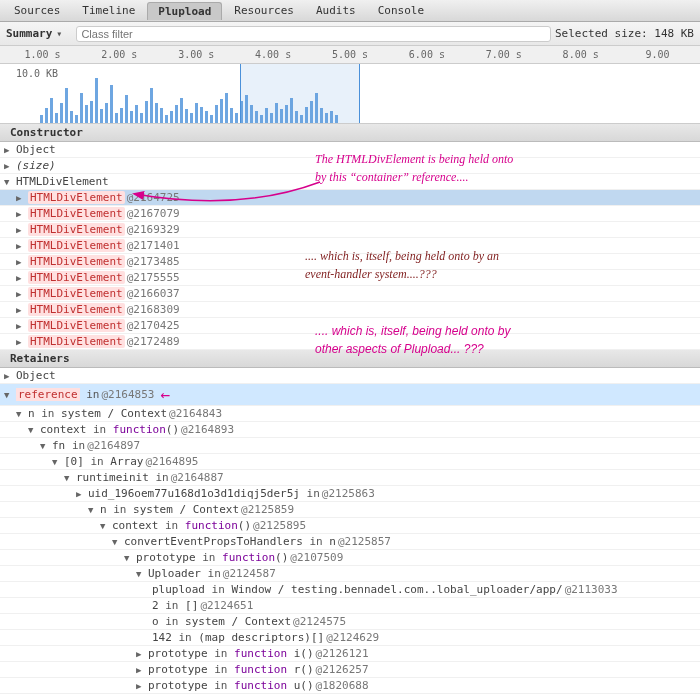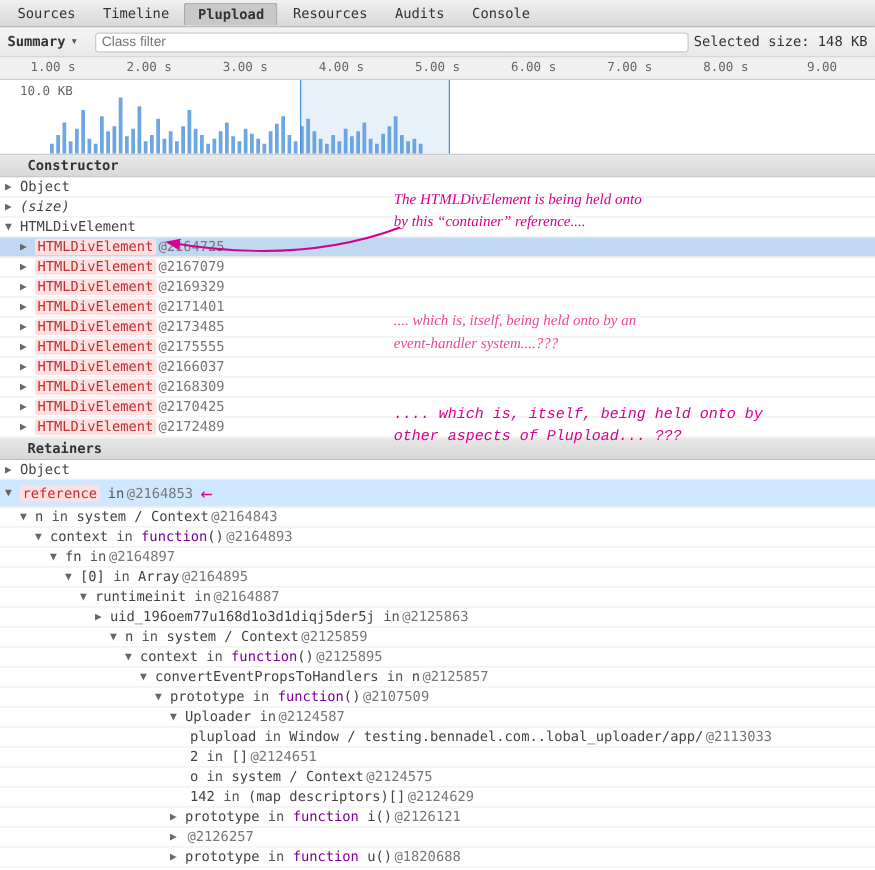--- a/index.html
+++ b/index.html
@@ -122,21 +122,21 @@
       height: 100%;
       background: rgba(100, 160, 220, 0.15);
       border-left: 1px solid #4a90d9;
       border-right: 1px solid #4a90d9;
     }
 
     
     .section-header {
       background: linear-gradient(to bottom, #e8e8e8, #d8d8d8);
       border-bottom: 1px solid #bbb;
-      padding: 2px 22px;
+      padding: 2px 10px;
       font-size: 11px;
       font-weight: bold;
       color: #333;
     }
 
     
     .tree-view {
       background: #fff;
     }
     .tree-row {
@@ -383,25 +383,25 @@
       <marker id="arrow3" markerWidth="8" markerHeight="8" refX="6" refY="3" orient="auto">
         <path d="M0,0 L0,6 L8,3 z" fill="#d6008c"></path>
       </marker>
     </defs>
   </svg>
 
   <div style="position:absolute;top:8px;left:315px;color:#d6008c;font-family:Georgia,serif;font-size:12px;font-style:italic;line-height:1.5;pointer-events:none;width:360px;">
     <span>The HTMLDivElement is being held onto</span><br>
     <span>by this “container” reference....</span>
   </div>
-  <div style="position:absolute;top:105px;left:315px;color:#ec4899;font-family:Georgia,serif;font-size:12px;font-style:italic;line-height:1.5;pointer-events:none;width:370px;">
+  <div style="position:absolute;top:105px;left:305px;color:#7f1d1d;font-family:Georgia,serif;font-size:12px;font-style:italic;line-height:1.5;pointer-events:none;width:370px;">
     <span>.... which is, itself, being held onto by an</span><br>
     <span>event-handler system....???</span>
   </div>
-  <div style="position:absolute;top:180px;left:315px;color:#d6008c;font-family:Liberation Mono, monospace;font-size:12px;font-style:italic;line-height:1.5;pointer-events:none;width:360px;">
+  <div style="position:absolute;top:180px;left:315px;color:#d6008c;font-family:Liberation Sans, sans-serif;font-size:12px;font-style:italic;line-height:1.5;pointer-events:none;width:360px;">
     <span>.... which is, itself, being held onto by</span><br>
     <span>other aspects of Plupload... ???</span>
   </div>
 </div>
 
 <div class="section-header">Retainers</div>
 
 <div class="tree-view retainers-tree">
 
   <div class="tree-row">
@@ -526,20 +526,21 @@
   <div class="tree-row">
     <span class="tree-indent" style="width:136px"></span>
     <span class="tree-arrow">▶</span>
     <span class="tree-label">prototype <span class="in-kw">in</span> <span class="function-kw">function</span> i()</span>
     <span class="address"> @2126121</span>
   </div>
 
   <div class="tree-row">
     <span class="tree-indent" style="width:136px"></span>
     <span class="tree-arrow">▶</span>
+    <span class="tree-label">prototype <span class="in-kw">in</span> <span class="function-kw">function</span> r()</span>
     <span class="address"> @2126257</span>
   </div>
 
   <div class="tree-row">
     <span class="tree-indent" style="width:136px"></span>
     <span class="tree-arrow">▶</span>
     <span class="tree-label">prototype <span class="in-kw">in</span> <span class="function-kw">function</span> u()</span>
     <span class="address"> @1820688</span>
   </div>
 

